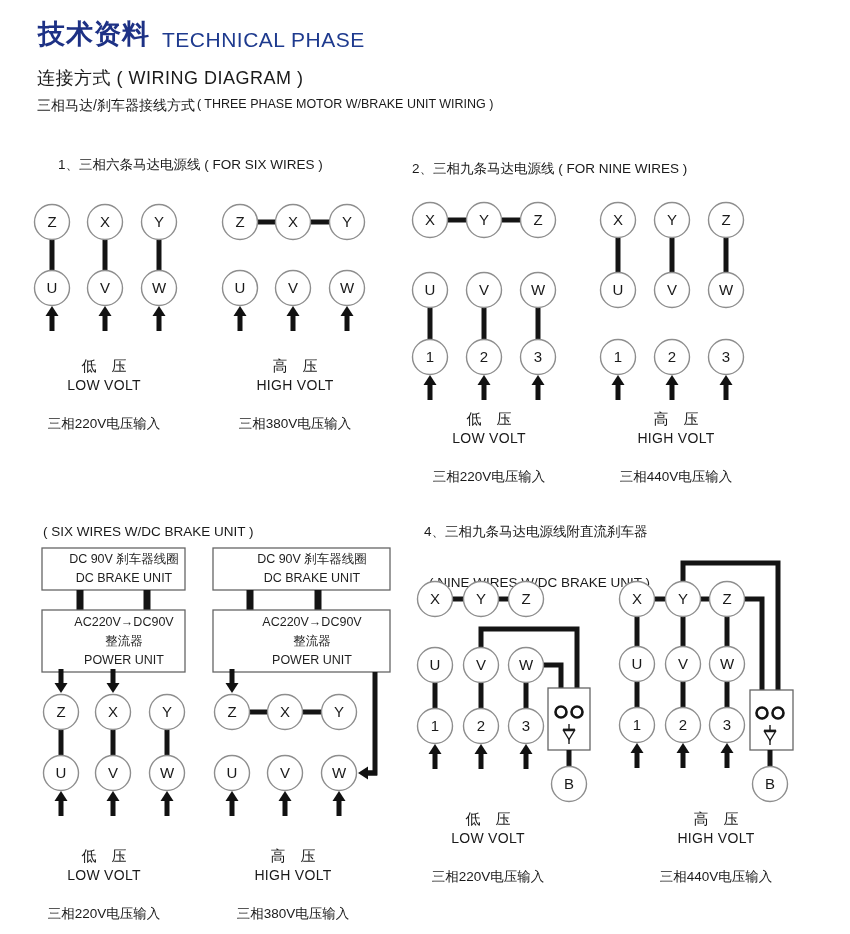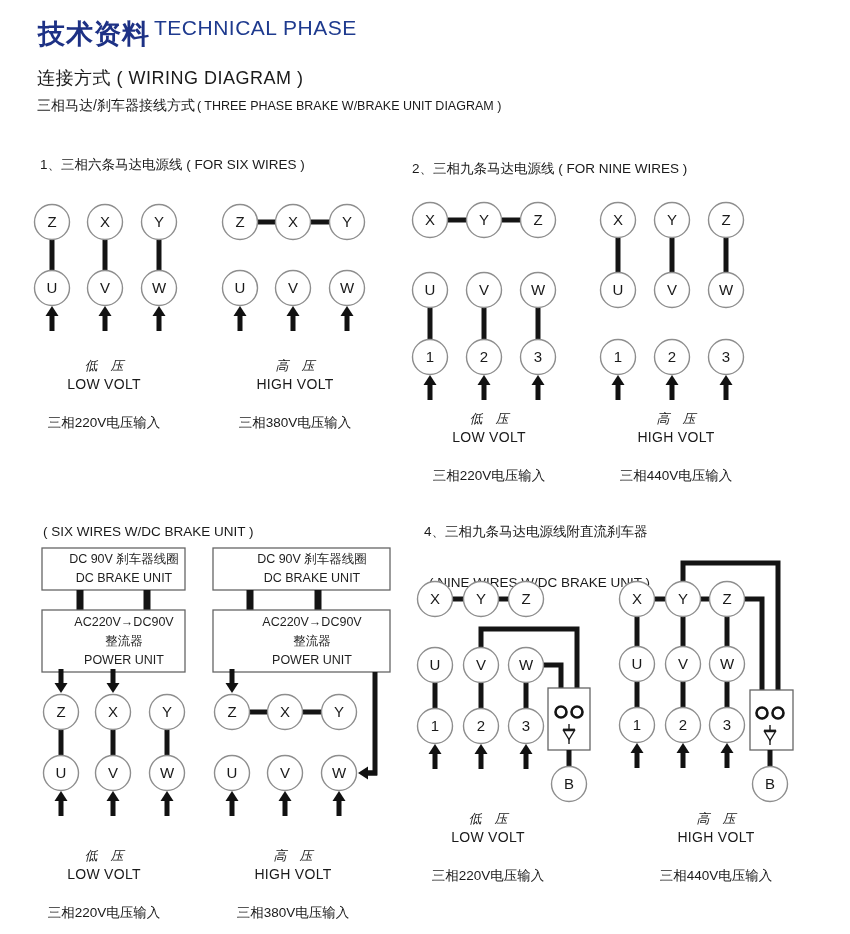--- a/index.html
+++ b/index.html
@@ -1,28 +1,28 @@
 <!DOCTYPE html>
 <html><head>
 <meta charset="utf-8">
 <style>
   html,body{margin:0;padding:0;background:#fff;}
   #page{position:relative;width:850px;height:934px;background:#ffffff;overflow:hidden;
         font-family:"Liberation Sans","DejaVu Sans",sans-serif;color:#1a1a1a;}
   .abs{position:absolute;}
-  .hdr-row{display:flex;align-items:flex-start;gap:4px;}
+  .hdr-row{display:flex;align-items:flex-end;gap:12px;}
   .hdr-zh{font-size:27px;font-weight:bold;color:#1d3185;letter-spacing:1px;}
   .hdr-en{font-size:21px;color:#1e3a8e;letter-spacing:0.5px;}
   .sub1{font-size:18px;color:#1a1a1a;letter-spacing:0.5px;}
-  .sub2-row{display:flex;align-items:center;gap:2px;}
+  .sub2-row{display:flex;align-items:flex-start;gap:2px;}
   .sub2-zh{font-size:14px;color:#1a1a1a;}
   .sub2-en{font-size:12.5px;color:#1a1a1a;}
   .sec-title{font-size:13.5px;color:#1a1a1a;line-height:17px;white-space:pre;}
   .cap{width:200px;text-align:center;}
-  .cap-zh{font-size:13px;white-space:pre;font-style:italic;}
+  .cap-zh{font-size:15px;white-space:pre;}
   .cap-en{font-size:14px;margin-top:1px;letter-spacing:0.3px;}
   .cap-in{font-size:13.5px;margin-top:22px;}
   .boxtxt{display:flex;flex-direction:column;justify-content:center;align-items:center;
           font-size:12.5px;color:#1f1f1f;}
   .boxtxt div{line-height:19px;margin-left:21px;}
   svg .node{fill:#ffffff;stroke:#8e8e8e;stroke-width:1.4;}
   svg .nl{font-family:"Liberation Sans","DejaVu Sans",sans-serif;font-size:15px;fill:#1a1a1a;text-anchor:middle;}
   svg .wire{stroke:#141414;stroke-width:5;fill:none;}
   svg .wire7{fill:#141414;}
   svg .boxr{fill:#ffffff;stroke:#666666;stroke-width:1.3;}
@@ -34,24 +34,24 @@
 
 <div id="page">
 
   <div class="abs hdr-row" style="left:38px;top:16px;">
     <span class="hdr-zh">技术资料</span>
     <span class="hdr-en">TECHNICAL PHASE</span>
   </div>
   <div class="abs sub1" style="left:37px;top:66px;">连接方式 ( WIRING DIAGRAM )</div>
   <div class="abs sub2-row" style="left:37px;top:97px;">
     <span class="sub2-zh">三相马达/刹车器接线方式</span>
-    <span class="sub2-en">( THREE PHASE BRAKE W/BRAKE UNIT DIAGRAM )</span>
-  </div>
-
-  <div class="abs sec-title" style="left:40px;top:156px;">1、三相六条马达电源线 ( FOR SIX WIRES )</div>
+    <span class="sub2-en">( THREE PHASE MOTOR W/BRAKE UNIT WIRING )</span>
+  </div>
+
+  <div class="abs sec-title" style="left:58px;top:156px;">1、三相六条马达电源线 ( FOR SIX WIRES )</div>
   <div class="abs sec-title" style="left:412px;top:160px;">2、三相九条马达电源线 ( FOR NINE WIRES )</div>
   <div class="abs sec-title" style="left:40px;top:489px;">
     <div style="padding-left:3px;">( SIX WIRES W/DC BRAKE UNIT )</div>
   </div>
   <div class="abs sec-title" style="left:424px;top:489px;">
     <div>4、三相九条马达电源线附直流刹车器</div>
     <div style="padding-left:5px;">( NINE WIRES W/DC BRAKE UNIT )</div>
   </div>
 
   <svg class="abs" style="left:0;top:0;" width="850" height="934" viewBox="0 0 850 934">

